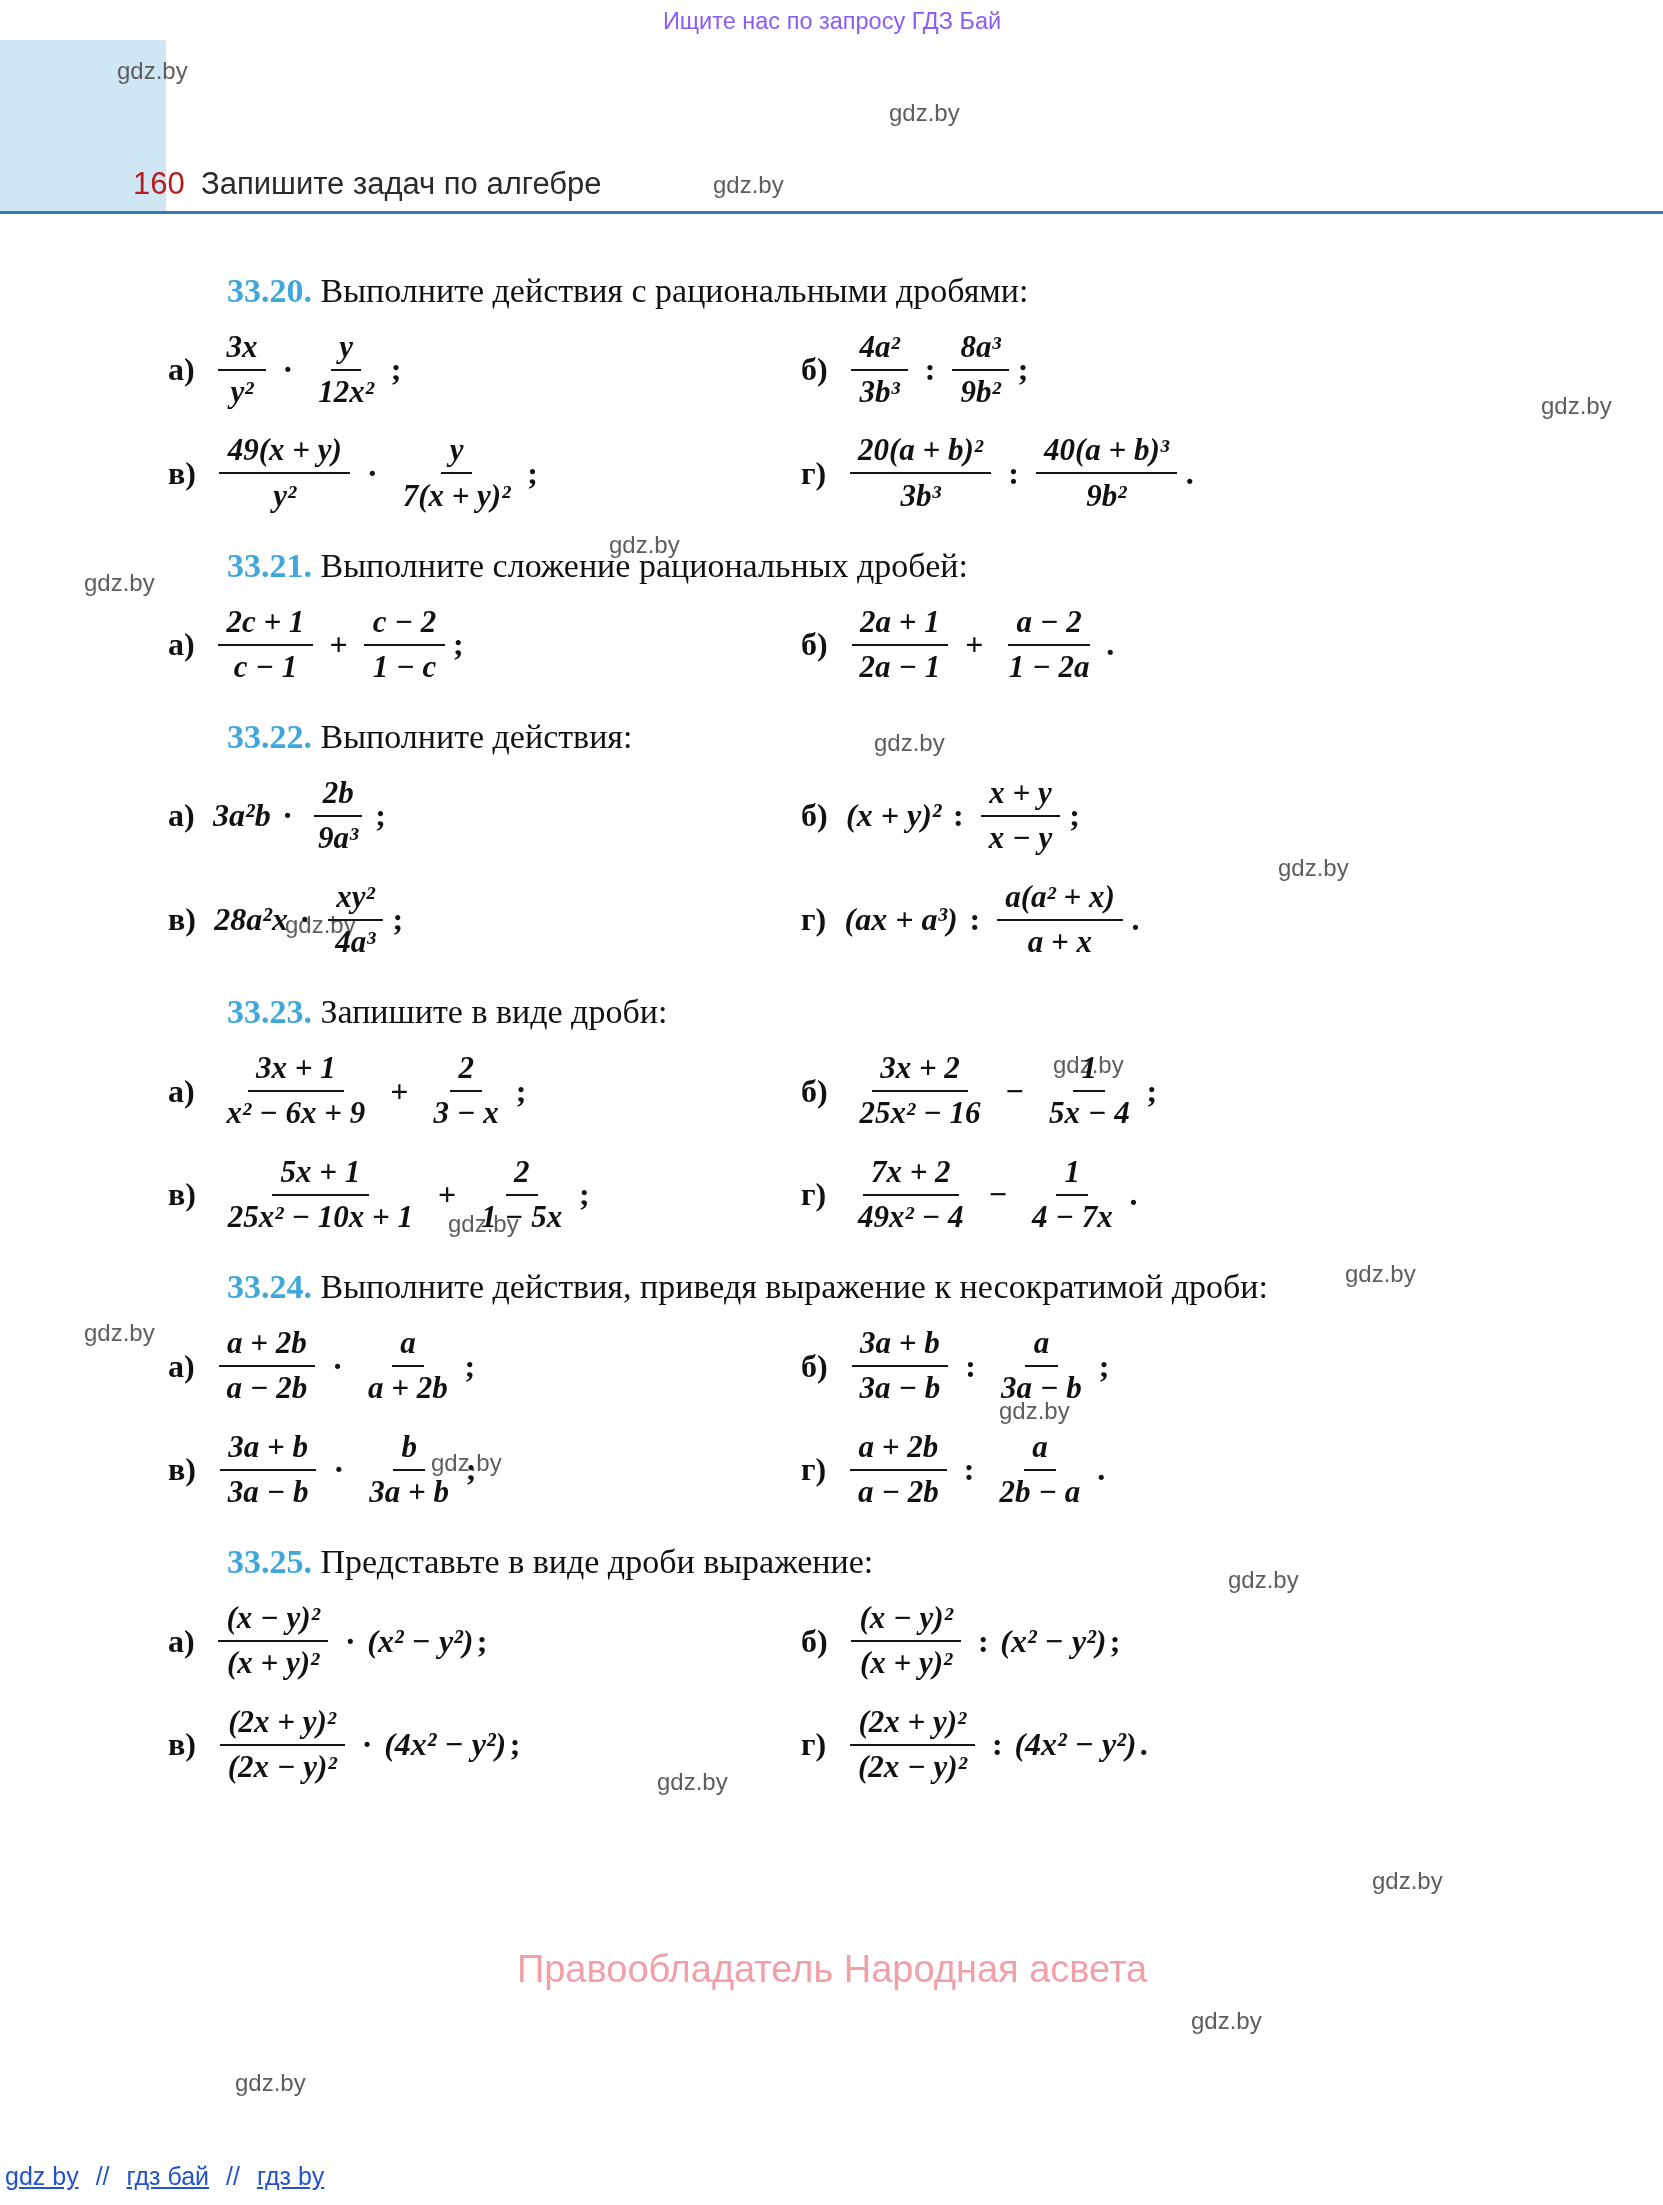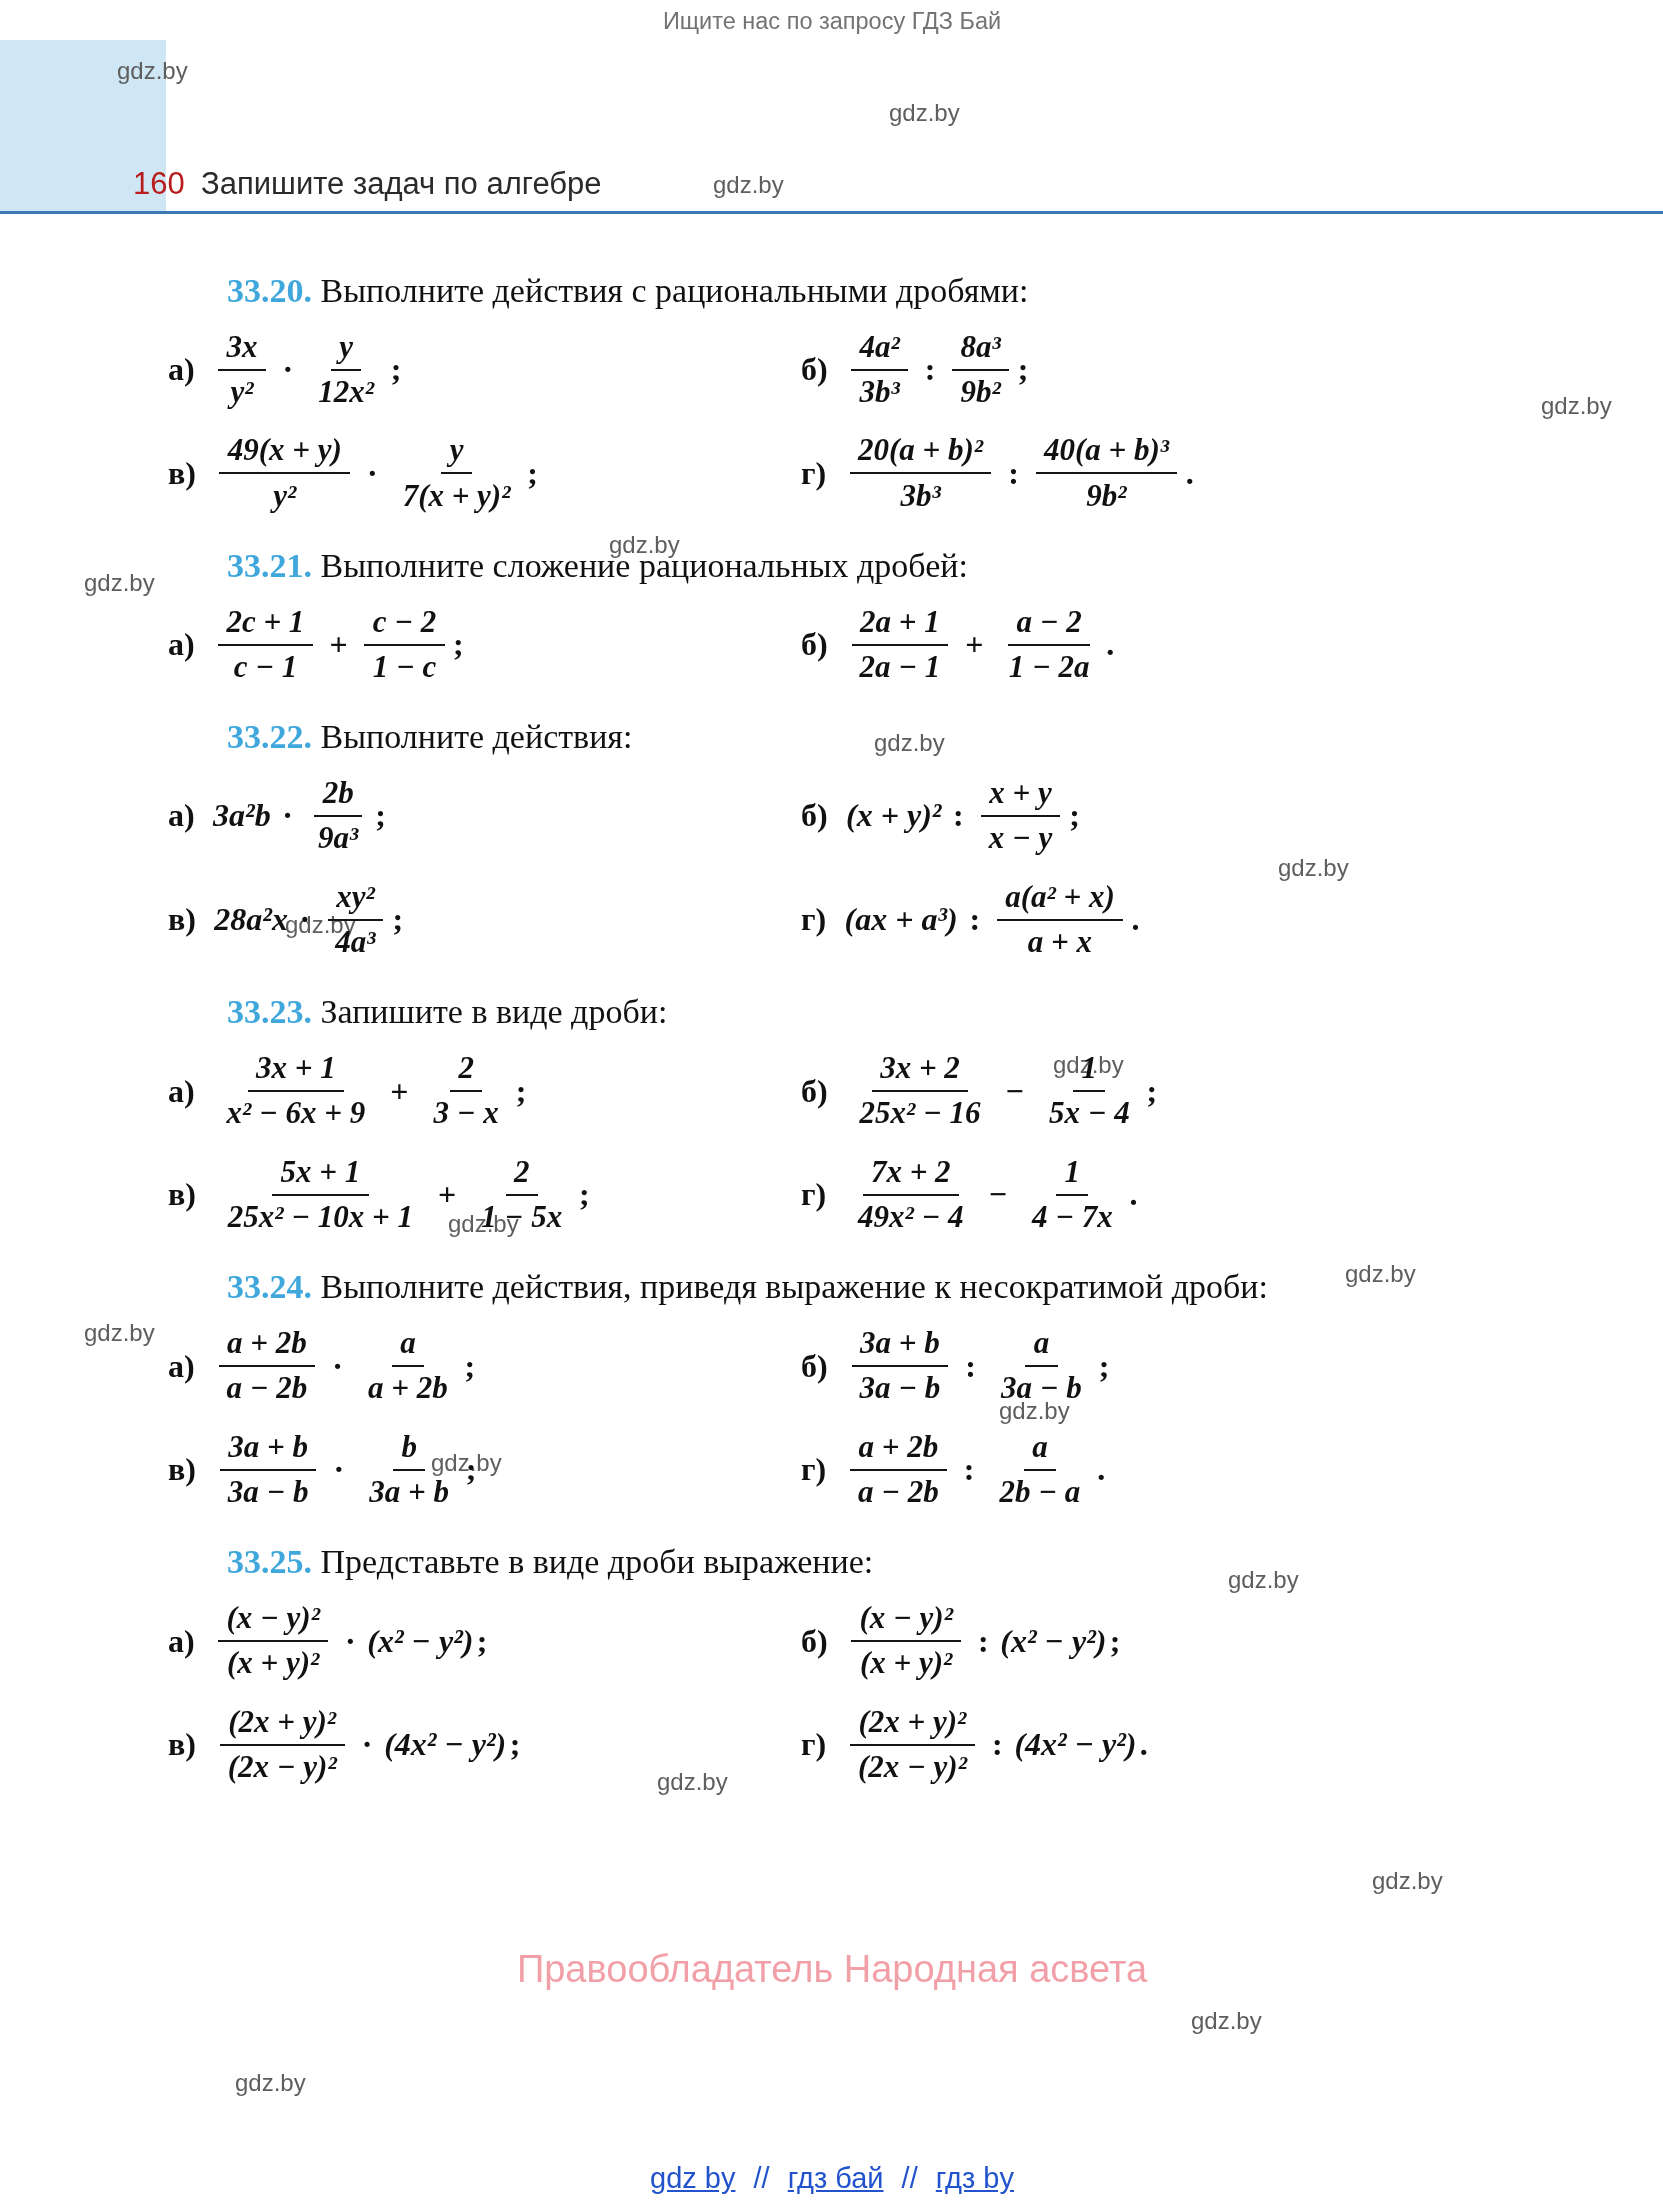--- a/index.html
+++ b/index.html
@@ -9,21 +9,21 @@
     background:#ffffff;
     font-family:"Liberation Serif",serif;
     color:#111;
     overflow:hidden;
   }
   
   .top-banner{
     position:absolute;top:8.4px;left:0;width:100%;
     text-align:center;
     font-family:"Liberation Sans",sans-serif;
-    font-size:23.5px;color:#737373;
+    font-size:23.5px;color:#8b5cf6;
   }
   
   .corner-box{
     position:absolute;left:0;top:40px;width:166px;height:172px;
     background:#cfe6f5;
   }
   
   .header-row{position:absolute;top:166px;left:0;width:100%;height:42px;}
   .page-number{
     position:absolute;left:89px;top:0;
@@ -86,23 +86,23 @@
   .punct{font-weight:bold;margin-left:3.4px;}
   
   .footer-copyright{
     position:absolute;top:1948px;left:0;width:100%;
     text-align:center;
     font-family:"Liberation Sans",sans-serif;
     font-size:38px;color:#f2a0a8;
   }
   .footer-links{
     position:absolute;top:2162px;left:0;width:100%;
-    text-align:center;
-    font-family:"Liberation Sans",sans-serif;
-    font-size:29px;color:#2253cc;
+    text-align:left;
+    font-family:"Liberation Sans",sans-serif;
+    font-size:25px;color:#2253cc;
   }
   .footer-link{color:#2253cc;text-decoration:underline;cursor:pointer;margin:0 5px;}
   .footer-sep{color:#2253cc;margin:0 5px;}
 </style>
 </head>
 <body>
 
 <div class="page">
 
   <div class="top-banner">Ищите нас по запросу ГДЗ Бай</div>

